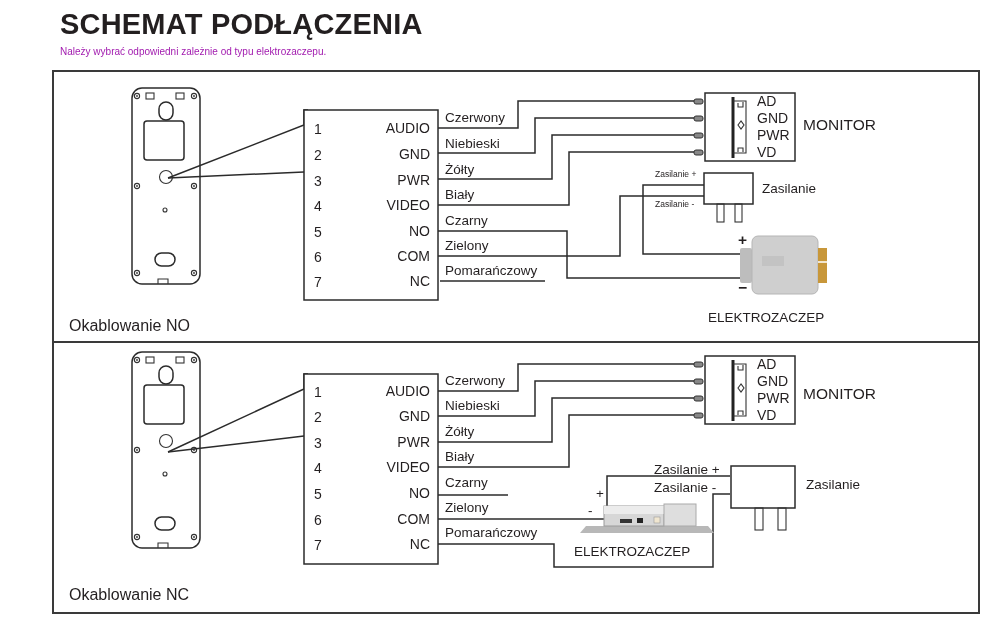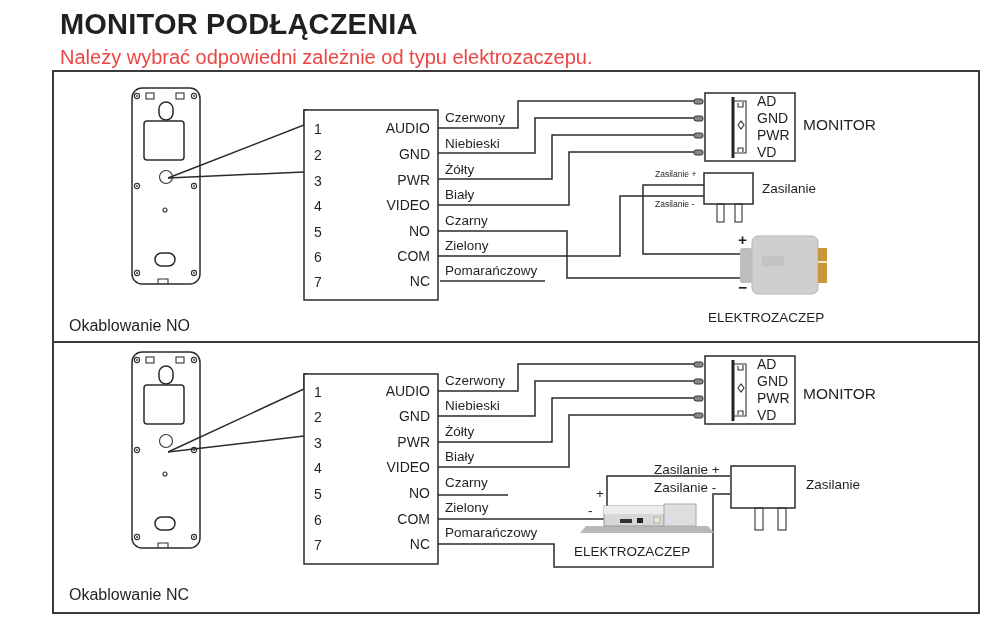--- a/index.html
+++ b/index.html
@@ -1,36 +1,36 @@
 <!DOCTYPE html>
 <html><head>
 <meta charset="utf-8">
 <style>
   html, body { margin: 0; padding: 0; background: #ffffff; }
   body { width: 1001px; height: 627px; position: relative; overflow: hidden; font-family: "Liberation Sans", sans-serif; color: #231f20; }
   .title { position: absolute; left: 60px; top: 8px; font-size: 29px; font-weight: bold; letter-spacing: 0.2px; color: #231f20; }
-  .subtitle { position: absolute; left: 60px; top: 46px; font-size: 20px; color: #ef4444; }
+  .subtitle { position: absolute; left: 60px; top: 46px; font-size: 10px; color: #a21caf; }
   svg { position: absolute; left: 0; top: 0; }
   svg text { font-family: "Liberation Sans", sans-serif; fill: #231f20; }
   .ln { stroke: #2b2b2b; stroke-width: 1.5; fill: none; }
   .thin { stroke: #333; stroke-width: 1.1; fill: none; }
   .frame { stroke: #3a3a3a; stroke-width: 2; fill: none; }
   .box { stroke: #2b2b2b; stroke-width: 1.5; fill: #fff; }
   .pin { font-size: 14px; }
   .sig { font-size: 14px; }
   .wire { font-size: 13.5px; }
   .mon { font-size: 14px; }
   .big { font-size: 15.5px; }
   .small { font-size: 8.5px; }
   .sec { font-size: 16px; }
 </style>
 </head>
 <body>
 
-<div class="title">MONITOR PODŁĄCZENIA</div>
+<div class="title">SCHEMAT PODŁĄCZENIA</div>
 <div class="subtitle">Należy wybrać odpowiedni zależnie od typu elektrozaczepu.</div>
 
 <svg width="1001" height="627" viewBox="0 0 1001 627">
 
   <rect class="frame" x="53" y="71" width="926" height="542"></rect>
   <line class="frame" x1="53" y1="342" x2="979" y2="342"></line>
 
   <g>
 
     <g transform="translate(0,0)">

